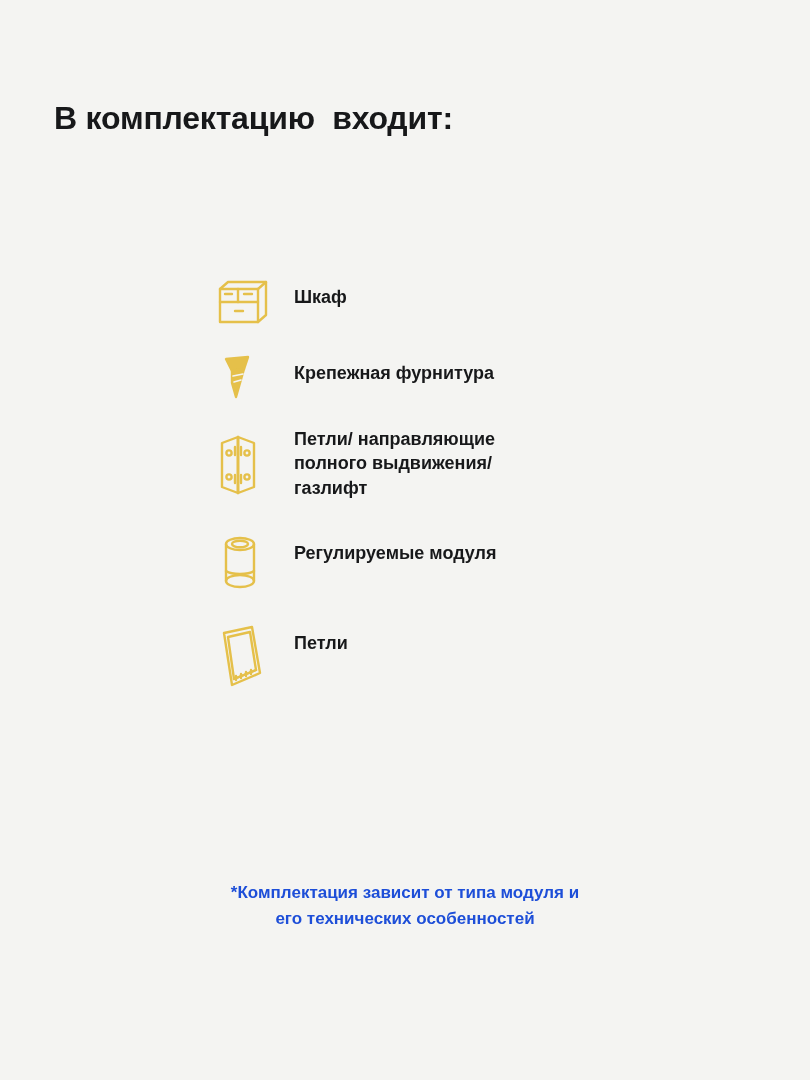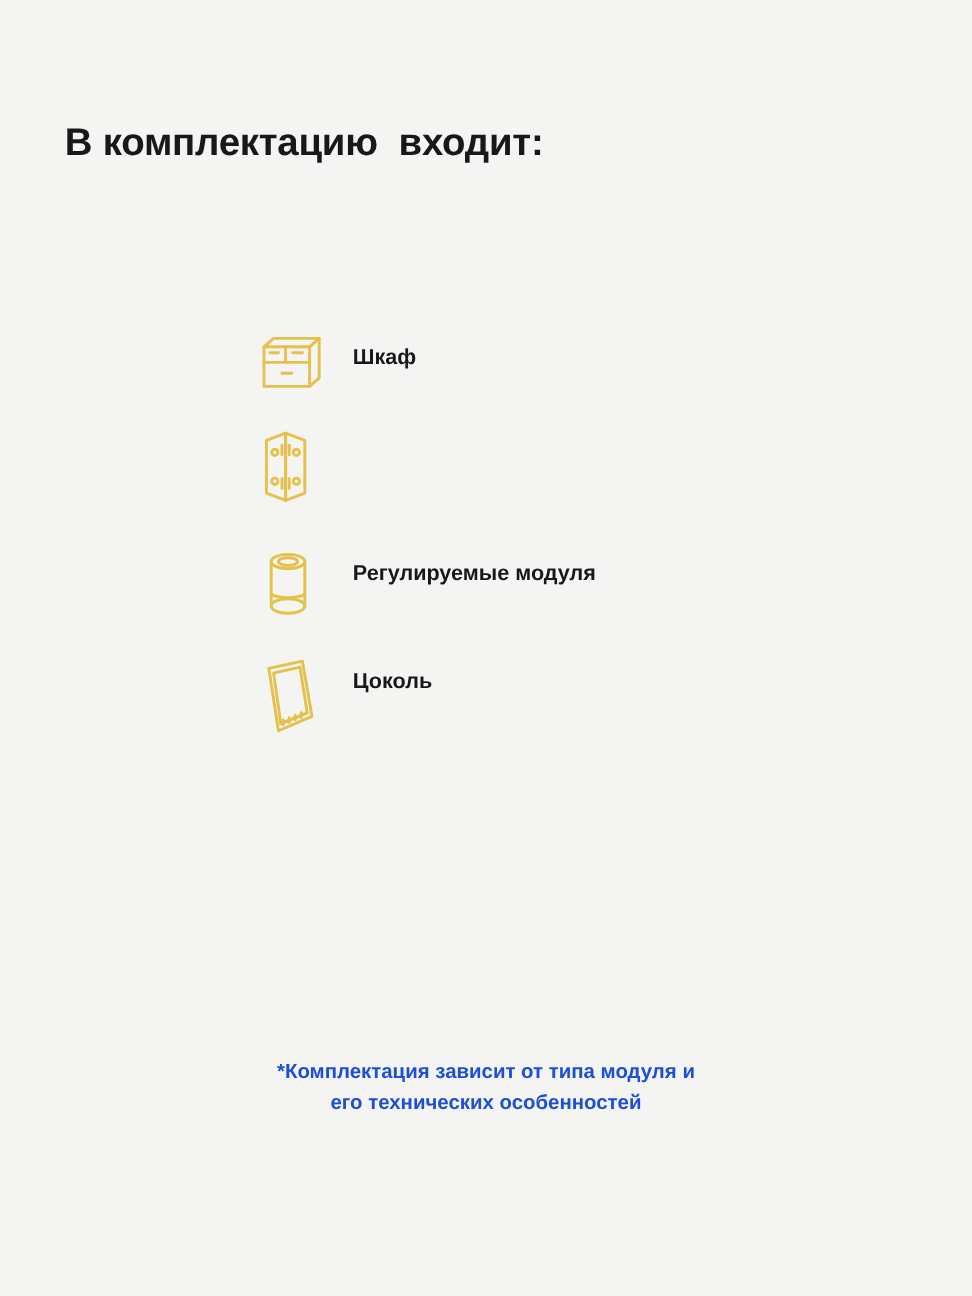--- a/index.html
+++ b/index.html
@@ -93,37 +93,51 @@
           <path d="M6 25 L44 25"></path>
           <path d="M24 12 L24 25"></path>
           <path d="M11 17 L18 17"></path>
           <path d="M30 17 L38 17"></path>
           <path d="M21 34 L29 34"></path>
         </svg>
       </div>
       <div class="label">Шкаф</div>
     </div>
 
+    <div class="row">
+      <div class="icon-cell">
+        <svg width="56" height="48" viewBox="0 0 56 48" fill="none" stroke="#e5c04a" stroke-width="2.4" stroke-linejoin="round" stroke-linecap="round">
+          <path d="M12 6 L34 4 L30 16 L18 18 Z" fill="#e5c04a" stroke="#e5c04a"></path>
+          <path d="M18 18 L30 16 L26 30 L22 44 L18 30 Z" fill="#e5c04a" stroke="#e5c04a"></path>
+          <path d="M19 23 L29 21" stroke="#f4f4f2" stroke-width="1.6"></path>
+          <path d="M20 29 L27 27" stroke="#f4f4f2" stroke-width="1.6"></path>
+        </svg>
+      </div>
+      <div class="label">Крепежная фурнитура</div>
+    </div>
 
     <div class="row row-hinges">
       <div class="icon-cell">
         <svg width="56" height="76" viewBox="0 0 56 76" fill="none" stroke="#e5c04a" stroke-width="2.4" stroke-linejoin="round" stroke-linecap="round">
           <path d="M8 14 L24 8 L24 64 L8 58 Z"></path>
           <path d="M24 8 L40 14 L40 58 L24 64 Z"></path>
           <circle cx="15" cy="24" r="2.6"></circle>
           <circle cx="15" cy="48" r="2.6"></circle>
           <circle cx="33" cy="24" r="2.6"></circle>
           <circle cx="33" cy="48" r="2.6"></circle>
           <path d="M24 8 L24 64"></path>
           <path d="M21 18 L21 26"></path>
           <path d="M27 18 L27 26"></path>
           <path d="M21 46 L21 54"></path>
           <path d="M27 46 L27 54"></path>
         </svg>
       </div>
+      <div class="label">Петли/ направляющие
+полного выдвижения/
+газлифт</div>
     </div>
 
     <div class="row">
       <div class="icon-cell">
         <svg width="56" height="62" viewBox="0 0 56 62" fill="none" stroke="#e5c04a" stroke-width="2.4" stroke-linejoin="round" stroke-linecap="round">
           <ellipse cx="26" cy="11" rx="14" ry="6"></ellipse>
           <path d="M12 11 L12 48"></path>
           <path d="M40 11 L40 48"></path>
           <ellipse cx="26" cy="48" rx="14" ry="6"></ellipse>
           <path d="M12 38 C18 42, 34 42, 40 38"></path>
@@ -138,21 +152,21 @@
         <svg width="56" height="66" viewBox="0 0 56 66" fill="none" stroke="#e5c04a" stroke-width="2.4" stroke-linejoin="round" stroke-linecap="round">
           <path d="M10 10 L38 4 L46 50 L18 62 Z"></path>
           <path d="M14 14 L36 9 L42 47 L20 56 Z"></path>
           <path d="M20 56 L42 47"></path>
           <path d="M22 53 L22 57"></path>
           <path d="M27 51 L27 55"></path>
           <path d="M32 49 L32 53"></path>
           <path d="M37 47 L37 51"></path>
         </svg>
       </div>
-      <div class="label">Цоколь</div>
+      <div class="label">Петли</div>
     </div>
 
   </div>
 
   <div class="footnote">*Комплектация зависит от типа модуля и
 его технических особенностей</div>
 
 </div>
 
 </body></html>

